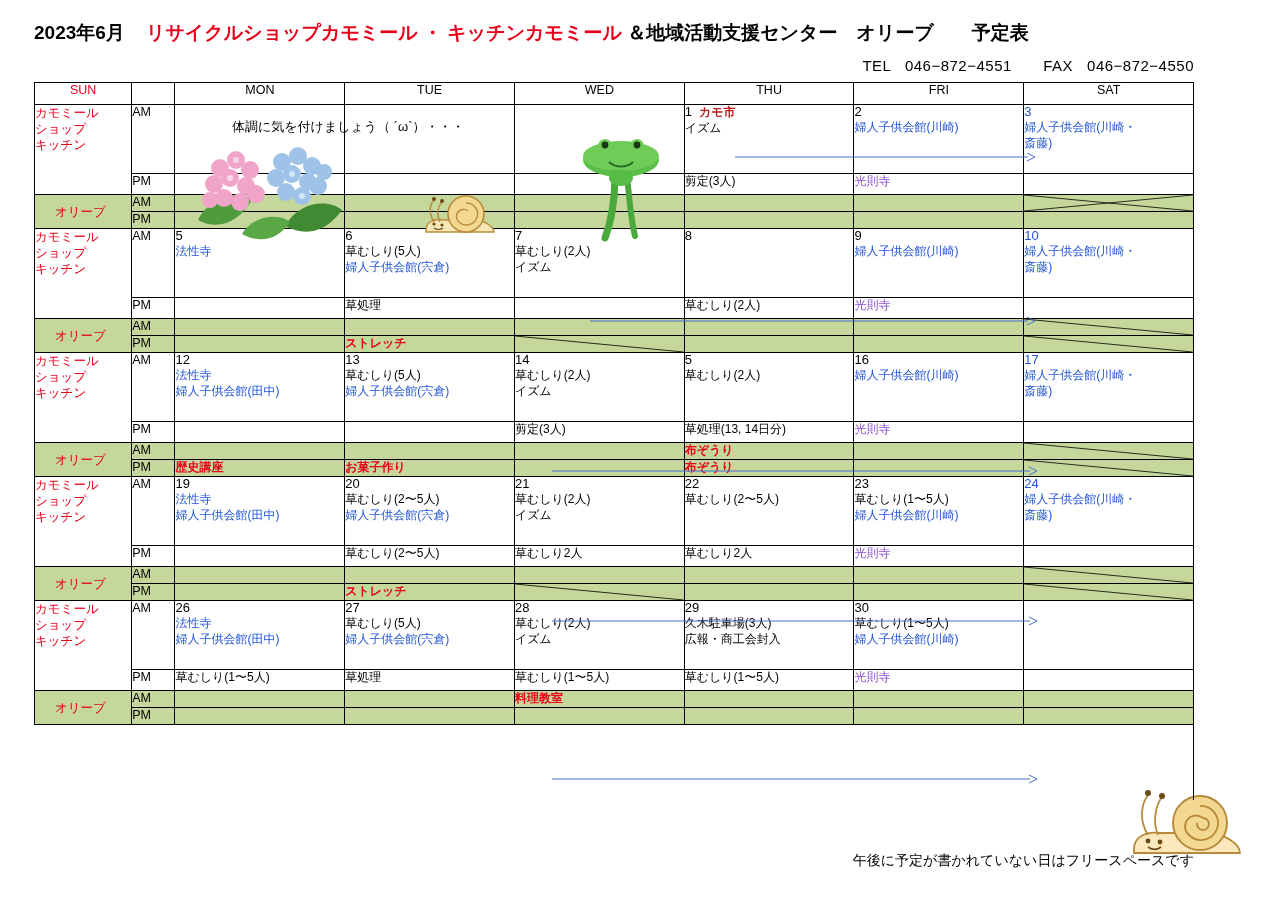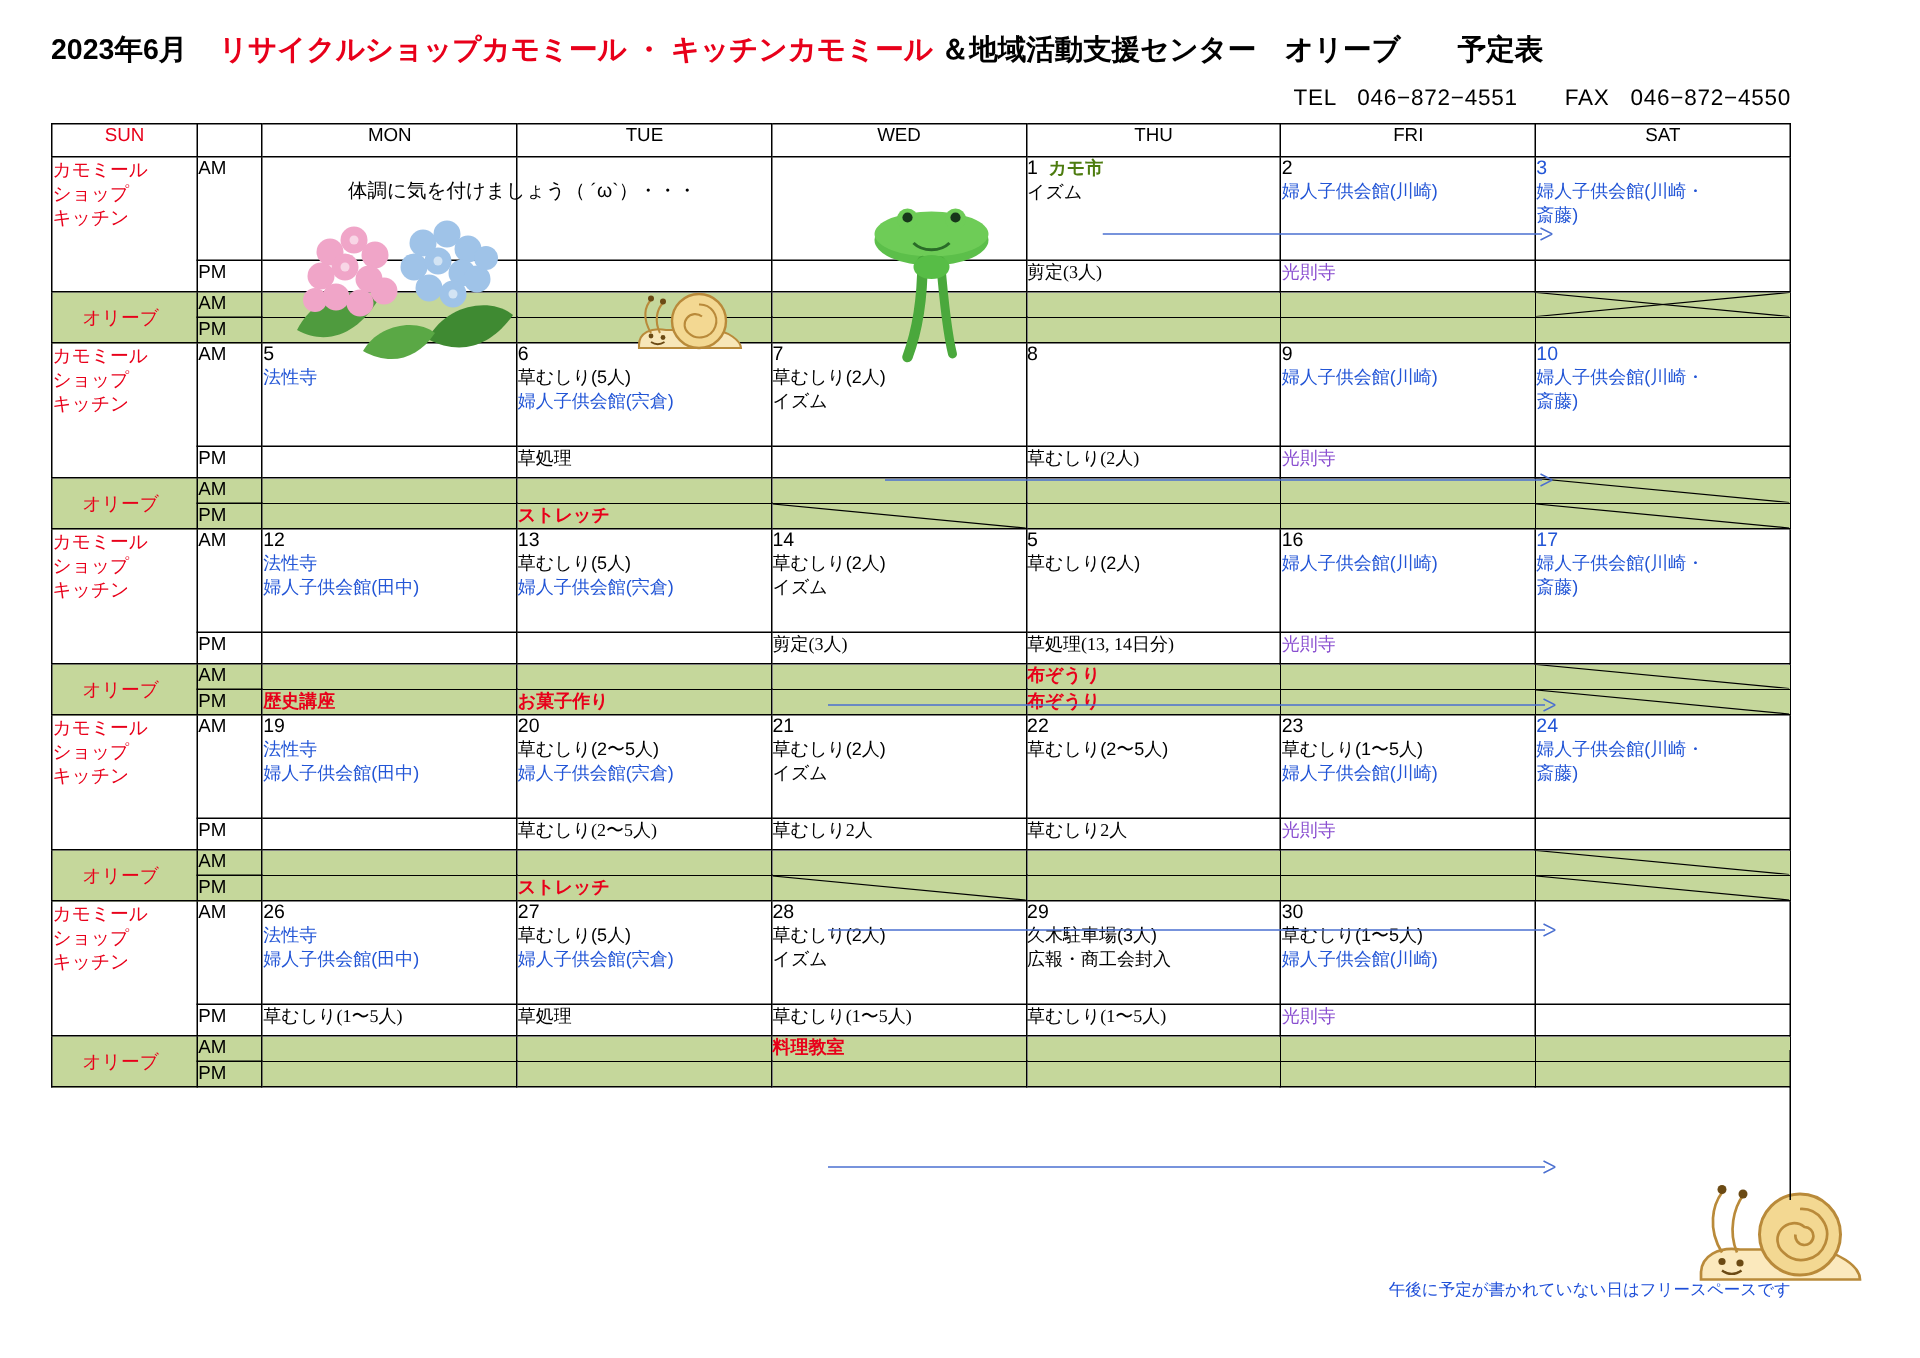--- a/index.html
+++ b/index.html
@@ -72,44 +72,44 @@
   }
   td.ampm {
     text-align:left;
     vertical-align:middle;
     font-size:12px;
   }
   td.ampm.olive { background:#c5d79b; }
 
   td.cell { position:relative; padding:2px 3px 3px 4px; }
   td.cell.am { height:69px; }
-  td.cell.pm { height:21px;font-family:Liberation Serif, serif; }
+  td.cell.pm { height:21px; }
   td.cell.olive { background:#c5d79b; height:17px; }
 
   .daynum { font-size:13px; color:#000; line-height:1.15; }
   .daynum.sat { color:#2255d6; }
   .ev { font-size:12px; line-height:1.32; white-space:nowrap; }
   .ev.blue { color:#2255d6; }
   .ev.purple { color:#8a4fd0; }
   .ev.red { color:#e8001a; font-weight:bold; }
   .ev.black { color:#000; }
-  .ev.inline-red { color:#4d7c0f; font-weight:bold;text-align:center; }
+  .ev.inline-red { color:#b91c1c; font-weight:bold;text-align:center; }
 
   .daynum-inline { display:inline-block; margin-right:7px; }
 
   
   .slash { position:absolute; inset:0; pointer-events:none; }
   .slash svg { width:100%; height:100%; display:block; }
 
   
   .arrow-wrap { position:absolute; pointer-events:none; }
 
   .note {
     position:absolute; right:86px; top:852px;
-    font-size:11px; color:#1d4ed8; white-space:nowrap;
+    font-size:14px; color:#000000; white-space:nowrap;
   }
 
   
   .deco { position:absolute; pointer-events:none; }
   .hydrangea { left:190px; top:138px; }
   .snail1 { left:420px; top:190px; }
   .frog { left:575px; top:130px; }
   .snail2 { left:1130px; top:785px; }
 
   .msg-top {

